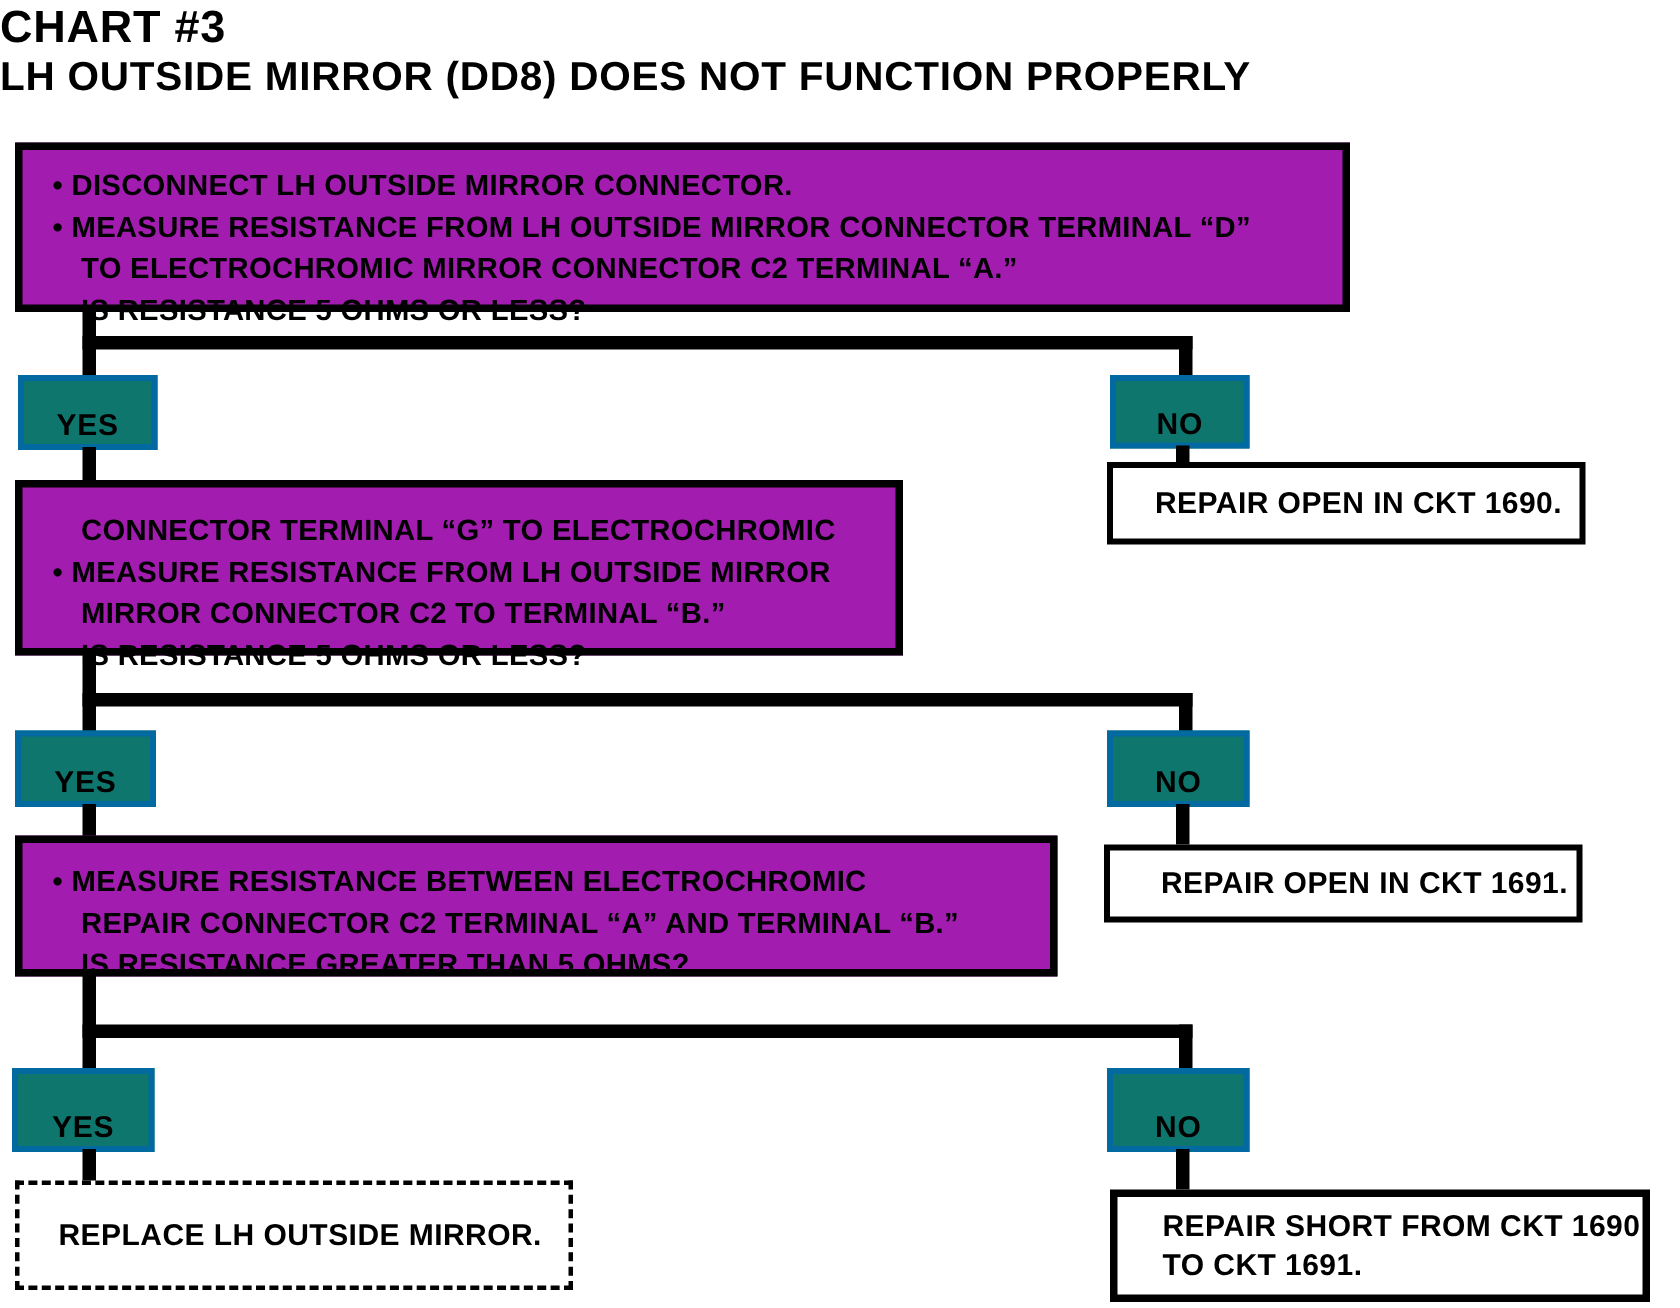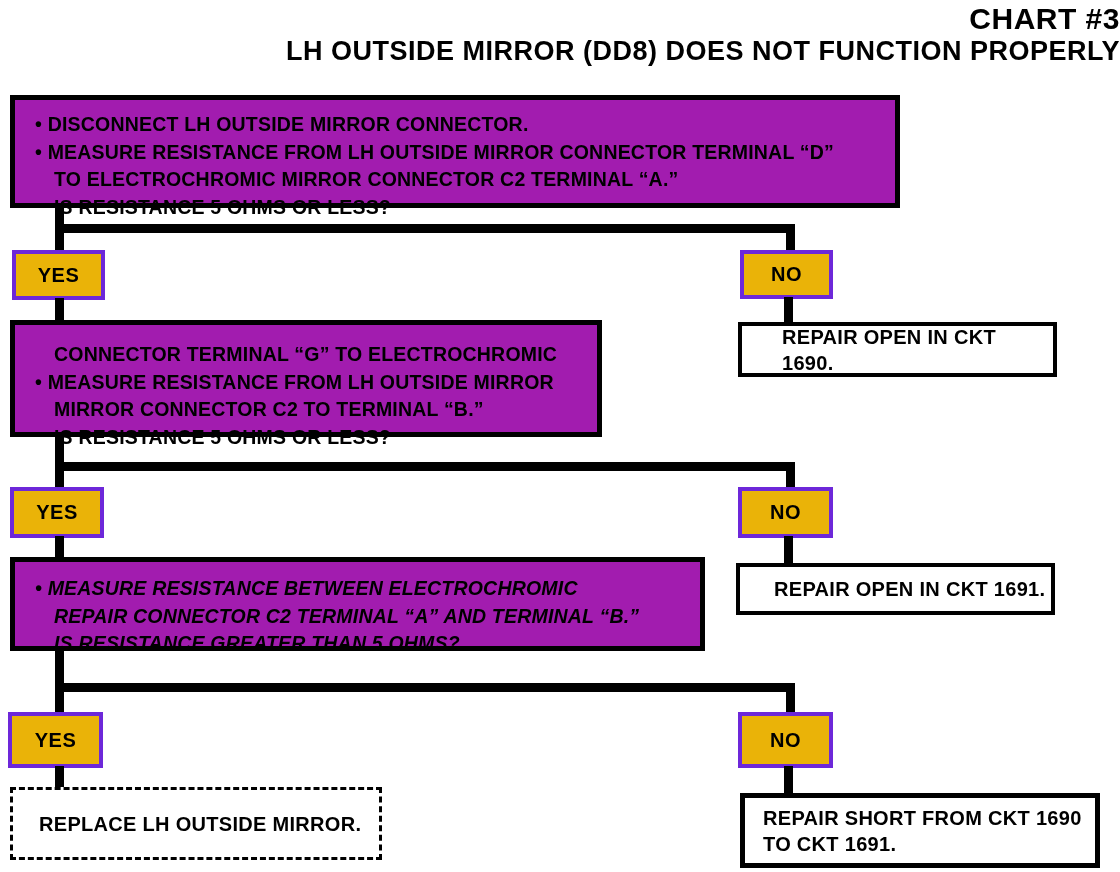--- a/index.html
+++ b/index.html
@@ -14,21 +14,21 @@
     background: #ffffff;
     font-family: "Liberation Sans", sans-serif;
     font-weight: bold;
     color: #000000;
     overflow: hidden;
   }
   .title {
     position: absolute;
     left: 0;
     width: 1120px;
-    text-align: right;
+    text-align: left;
     letter-spacing: 0.5px;
   }
   #chart-title { top: 2px; font-size: 30px; }
   #chart-subtitle { top: 36px; font-size: 27px; }
 
   
   .qbox {
     position: absolute;
     border: 5px solid #000;
     background: #a21caf;
@@ -37,30 +37,30 @@
     letter-spacing: 0.2px;
     line-height: 27.5px;
   }
   .qbox .inner { padding: 11px 8px 0 20px; }
   .qline { white-space: nowrap; padding-left: 19px; }
   .qline.bullet { padding-left: 0; }
   .qline.bullet::before { content: ""; }
 
   #box-step1 { left: 10px;  top: 95px;  width: 890px; height: 113px; }
   #box-step2 { left: 10px;  top: 320px; width: 592px; height: 117px; }
-  #box-step3 { left: 10px;  top: 557px; width: 695px; height: 94px; font-style: italic; }
+  #box-step3 { left: 10px;  top: 557px; width: 695px; height: 94px; }
 
   
   .dbox {
     position: absolute;
-    border: 4px solid #6d28d9;
-    background: #eab308;
+    border: 4px solid #0369a1;
+    background: #0f766e;
     box-sizing: border-box;
     display: flex;
-    align-items: center;
+    align-items: flex-end;
     justify-content: center;
     font-size: 20px;
     letter-spacing: 0.5px;
   }
   #yes-1 { left: 12px;  top: 250px; width: 93px; height: 50px; }
   #no-1  { left: 740px; top: 250px; width: 93px; height: 49px; }
   #yes-2 { left: 10px;  top: 487px; width: 94px; height: 51px; }
   #no-2  { left: 738px; top: 487px; width: 95px; height: 51px; }
   #yes-3 { left: 8px;   top: 712px; width: 95px; height: 56px; }
   #no-3  { left: 738px; top: 712px; width: 95px; height: 56px; }
@@ -71,25 +71,25 @@
     border: 4px solid #000;
     background: #fff;
     box-sizing: border-box;
     display: flex;
     align-items: center;
     font-size: 20px;
     letter-spacing: 0.3px;
     line-height: 26px;
     white-space: pre-line;
   }
-  #box-repair-1690 { left: 738px; top: 322px; width: 319px; height: 55px; padding-left: 40px; }
+  #box-repair-1690 { left: 738px; top: 308px; width: 319px; height: 55px; padding-left: 28px; }
   #box-repair-1691 { left: 736px; top: 563px; width: 319px; height: 52px; padding-left: 34px; }
   #box-replace     { left: 10px;  top: 787px; width: 372px; height: 73px; padding-left: 26px;
                      border: 3px dashed #000; }
-  #box-repair-short{ left: 740px; top: 793px; width: 360px; height: 75px; padding-left: 18px;
+  #box-repair-short{ left: 740px; top: 793px; width: 360px; height: 75px; padding-left: 30px;
                      border-width: 5px; }
 
   
   .conn {
     position: absolute;
     background: #000;
   }
   
   #c1-stem  { left: 55px;  top: 205px; width: 9px;   height: 45px; }
   #c1-h     { left: 55px;  top: 224px; width: 740px; height: 9px; }

